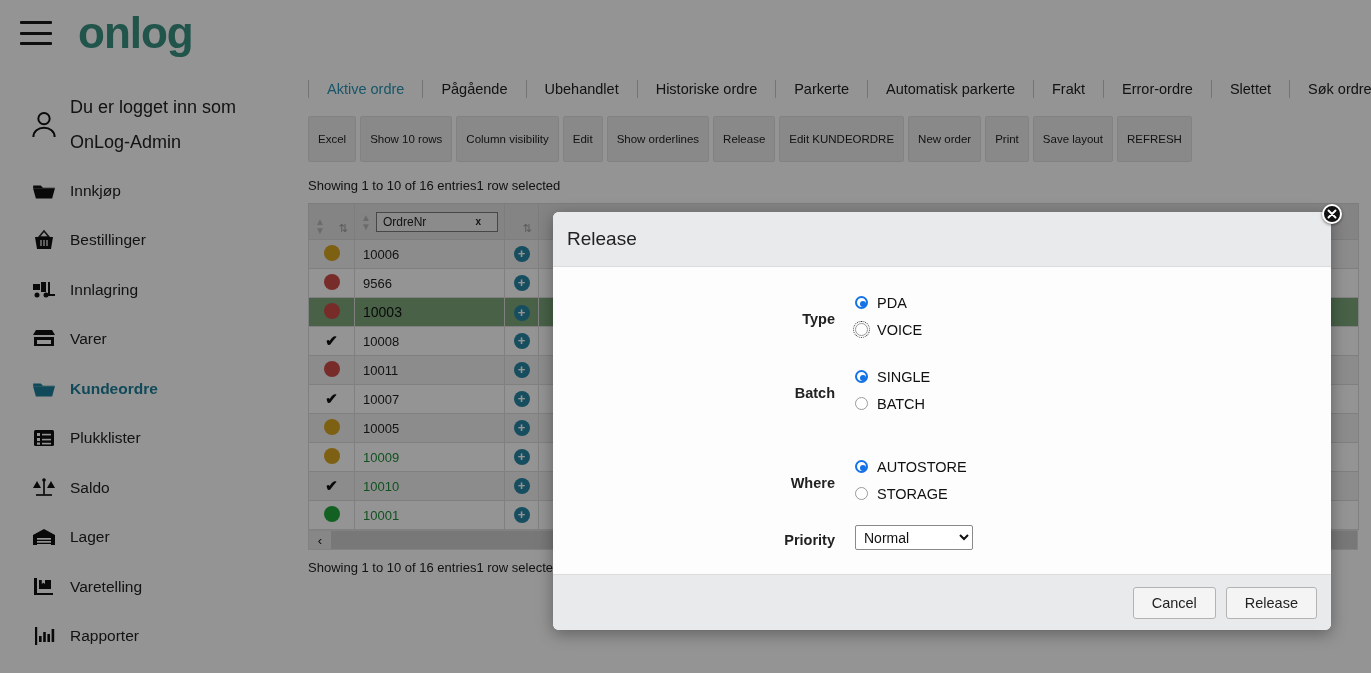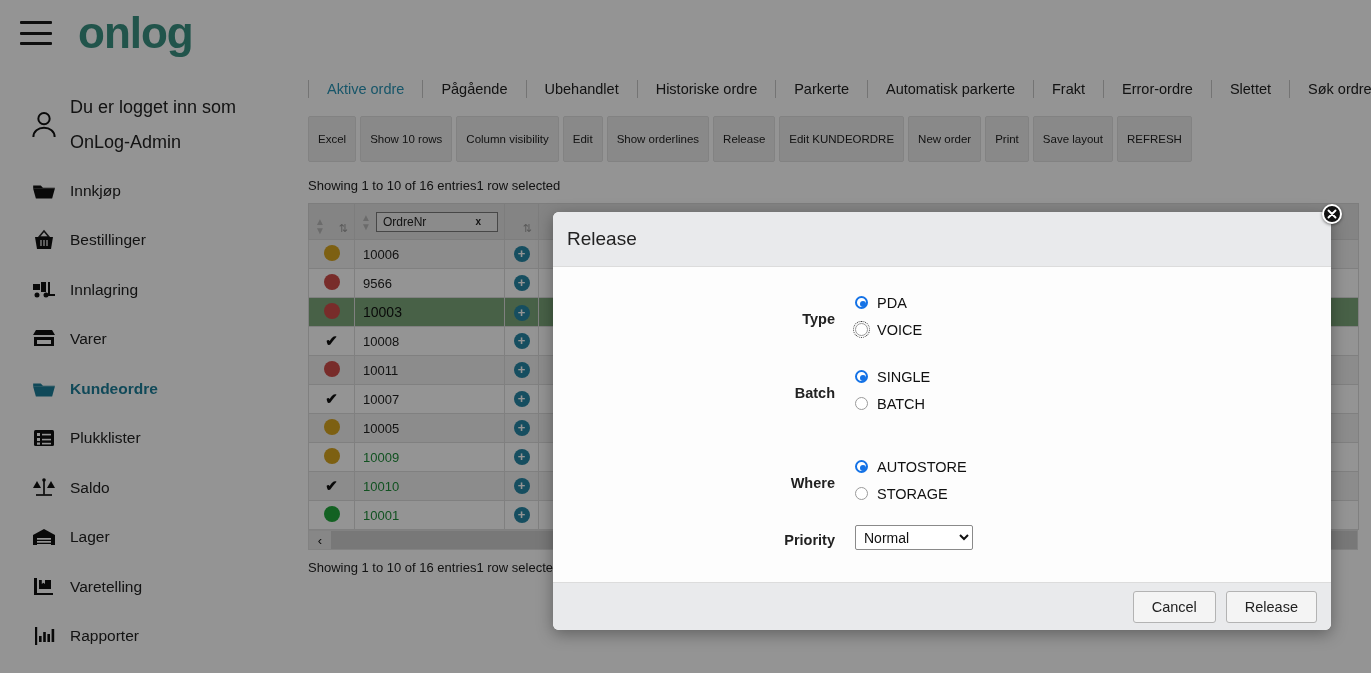--- a/index.html
+++ b/index.html
@@ -147,21 +147,21 @@
   .radio.focus { outline: 1px dotted #333; outline-offset: 1px; }
   .radio-label { cursor: pointer; }
   .sel {
     font-family: "Liberation Sans", sans-serif; font-size: 14px; color: #111;
     border: 1px solid #8a8a8a; background: #fff; height: 25px; padding: 1px 4px;
     border-radius: 2px;
   }
   .sel.w-prio { width: 118px; }
   .sel.w-to { width: 64px; }
   .modal-foot {
-    height: 48px; background: #e9eaec; border-top: 1px solid #dcdcdc;
+    height: 56px; background: #e9eaec; border-top: 1px solid #dcdcdc;
     border-radius: 0 0 6px 6px; display: flex; align-items: center; justify-content: flex-end;
     padding-right: 14px; gap: 10px; padding-left: 14px;
   }
   .mbtn {
     font-family: "Liberation Sans", sans-serif; font-size: 14.5px; color: #222;
     background: #f4f4f4; border: 1px solid #b3b3b3; border-radius: 3px;
     padding: 7px 18px; cursor: pointer;
   }
   .closebtn {
     position: absolute; left: 1322px; top: 204px; width: 20px; height: 20px;

